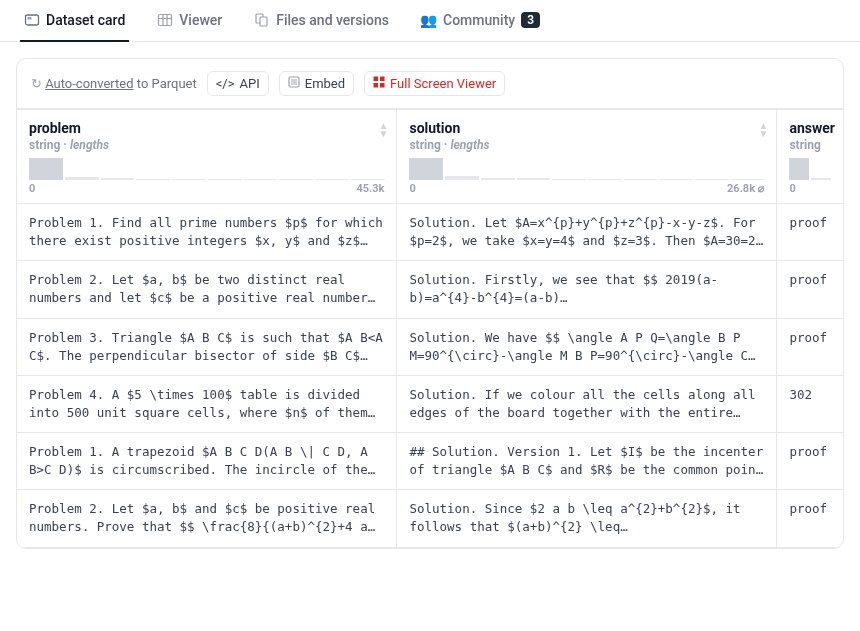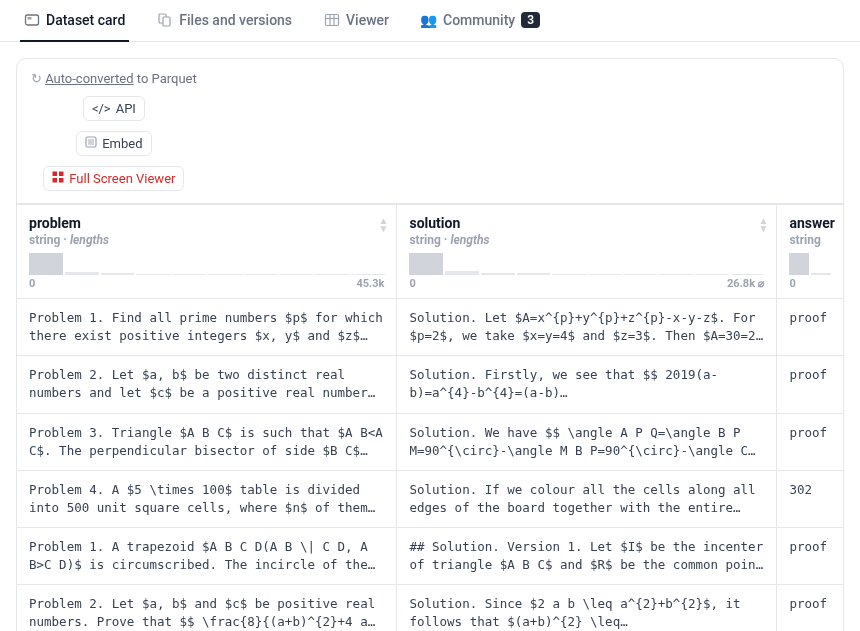--- a/index.html
+++ b/index.html
@@ -5,21 +5,21 @@
 * { box-sizing: border-box; margin: 0; padding: 0; }
 body { font-family: -apple-system, BlinkMacSystemFont, "Segoe UI", Roboto, sans-serif; font-size: 14px; color: #111827; background: #fff; width: 860px; }
 .tabs { display: flex; gap: 24px; padding: 0 20px; border-bottom: 1px solid #e5e7eb; }
 .tab { display: flex; align-items: center; gap: 6px; padding: 12px 4px; color: #6b7280; cursor: pointer; border-bottom: 2px solid transparent; margin-bottom: -1px; font-weight: 500; }
 .tab.active { color: #111827; border-bottom-color: #111827; justify-content: flex-end; }
 .tab-icon { width: 16px; height: 16px; display: flex; align-items: center; justify-content: center; }
 .badge { background: #1f2937; color: #fff; border-radius: 4px; padding: 1px 6px; font-size: 12px; font-weight: 600; }
 .panel { margin: 16px; border: 1px solid #e5e7eb; border-radius: 10px; overflow: hidden; }
 .panel-header { display: flex; align-items: center; justify-content: space-between; padding: 12px 14px; border-bottom: 1px solid #e5e7eb; }
 .panel-title { display: flex; align-items: center; gap: 8px; font-weight: 700; font-size: 16px; }
-.panel-actions { display: flex; align-items: center; gap: 10px; font-size: 13px; flex-direction: column; }
+.panel-actions { display: flex; align-items: center; gap: 10px; font-size: 13px; }
 .auto-link { color: #6b7280; }
 .auto-link a { color: #6b7280; text-decoration: underline; }
 .btn { display: inline-flex; align-items: center; gap: 5px; border: 1px solid #e5e7eb; border-radius: 6px; padding: 4px 8px; cursor: pointer; background: #fff; color: #374151; font-size: 13px; }
 .btn.red { color: #dc2626; text-align: right; }
 .split-row { display: flex; border-bottom: 1px solid #e5e7eb; }
 .split-cell { flex: 1; padding: 8px 14px 12px; display: flex; justify-content: space-between; align-items: center; border-right: 1px solid #e5e7eb; }
 .split-right { flex: 1; }
 .split-label { font-size: 13px; color: #6b7280; }
 .split-name { font-size: 14px; color: #111827; }
 .split-rows { color: #6b7280; }
@@ -52,36 +52,36 @@
         <svg width="16" height="16" viewBox="0 0 16 16" fill="none">
           <rect x="1.5" y="3" width="13" height="10" rx="2" stroke="#6b7280" stroke-width="1.3"></rect>
           <rect x="3.5" y="5" width="4" height="2.5" fill="#9ca3af"></rect>
         </svg>
       </span>
     <span>Dataset card</span>
   </div>
   <div class="tab">
     <span class="tab-icon">
         <svg width="16" height="16" viewBox="0 0 16 16" fill="none">
-          <rect x="2" y="2" width="7" height="9" rx="1" stroke="#9ca3af" stroke-width="1.2"></rect>
-          <rect x="6" y="5" width="7" height="9" rx="1" stroke="#9ca3af" stroke-width="1.2" fill="#fff"></rect>
-        </svg>
-      </span>
-    <span>Files and versions</span>
-  </div>
-  <div class="tab">
-    <span class="tab-icon">
-        <svg width="16" height="16" viewBox="0 0 16 16" fill="none">
           <rect x="1.5" y="2.5" width="13" height="11" rx="1.5" stroke="#9ca3af" stroke-width="1.2"></rect>
           <line x1="1.5" y1="6.5" x2="14.5" y2="6.5" stroke="#9ca3af" stroke-width="1.2"></line>
           <line x1="6" y1="2.5" x2="6" y2="13.5" stroke="#9ca3af" stroke-width="1.2"></line>
           <line x1="10" y1="2.5" x2="10" y2="13.5" stroke="#9ca3af" stroke-width="1.2"></line>
         </svg>
       </span>
     <span>Viewer</span>
+  </div>
+  <div class="tab">
+    <span class="tab-icon">
+        <svg width="16" height="16" viewBox="0 0 16 16" fill="none">
+          <rect x="2" y="2" width="7" height="9" rx="1" stroke="#9ca3af" stroke-width="1.2"></rect>
+          <rect x="6" y="5" width="7" height="9" rx="1" stroke="#9ca3af" stroke-width="1.2" fill="#fff"></rect>
+        </svg>
+      </span>
+    <span>Files and versions</span>
   </div>
   <div class="tab">
     <span class="tab-icon">👥</span>
     <span>Community</span>
     <span class="badge">3</span>
   </div>
 </div>
 
 <div class="panel">
   <div class="panel-header">

